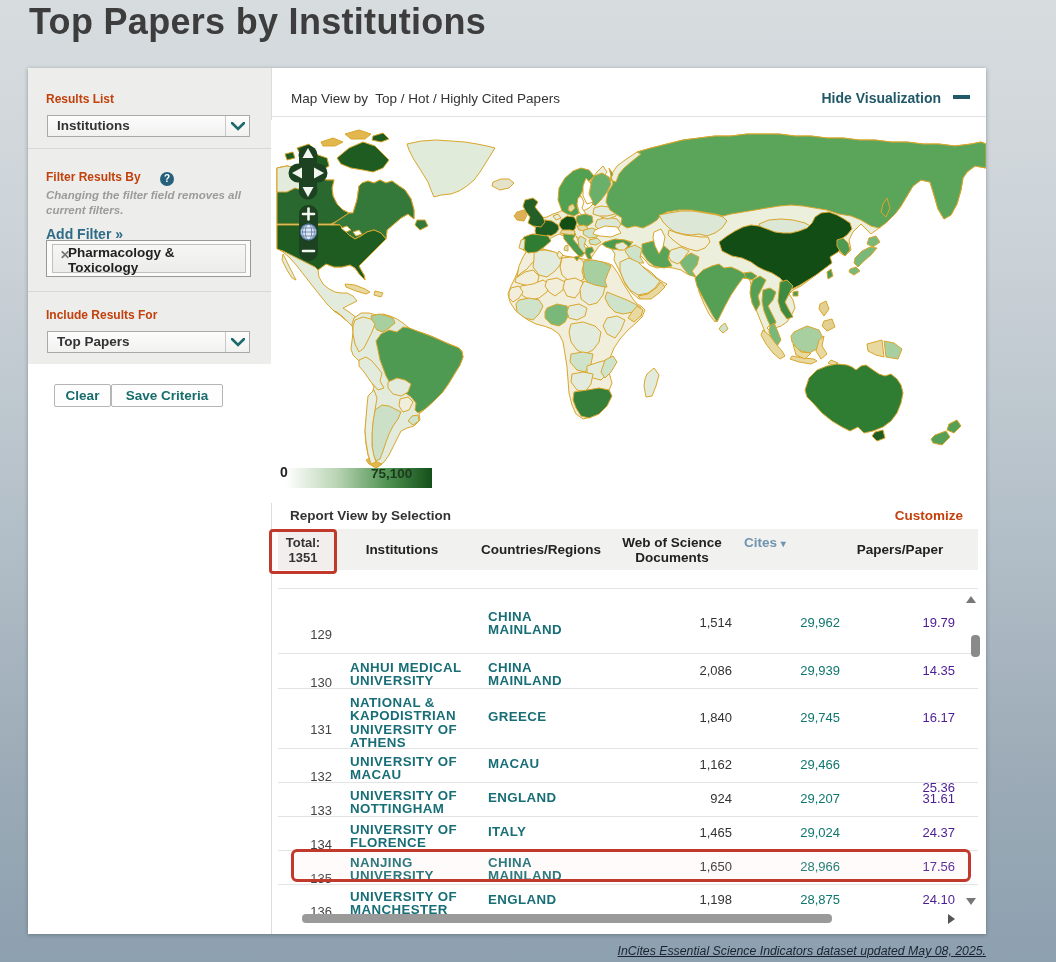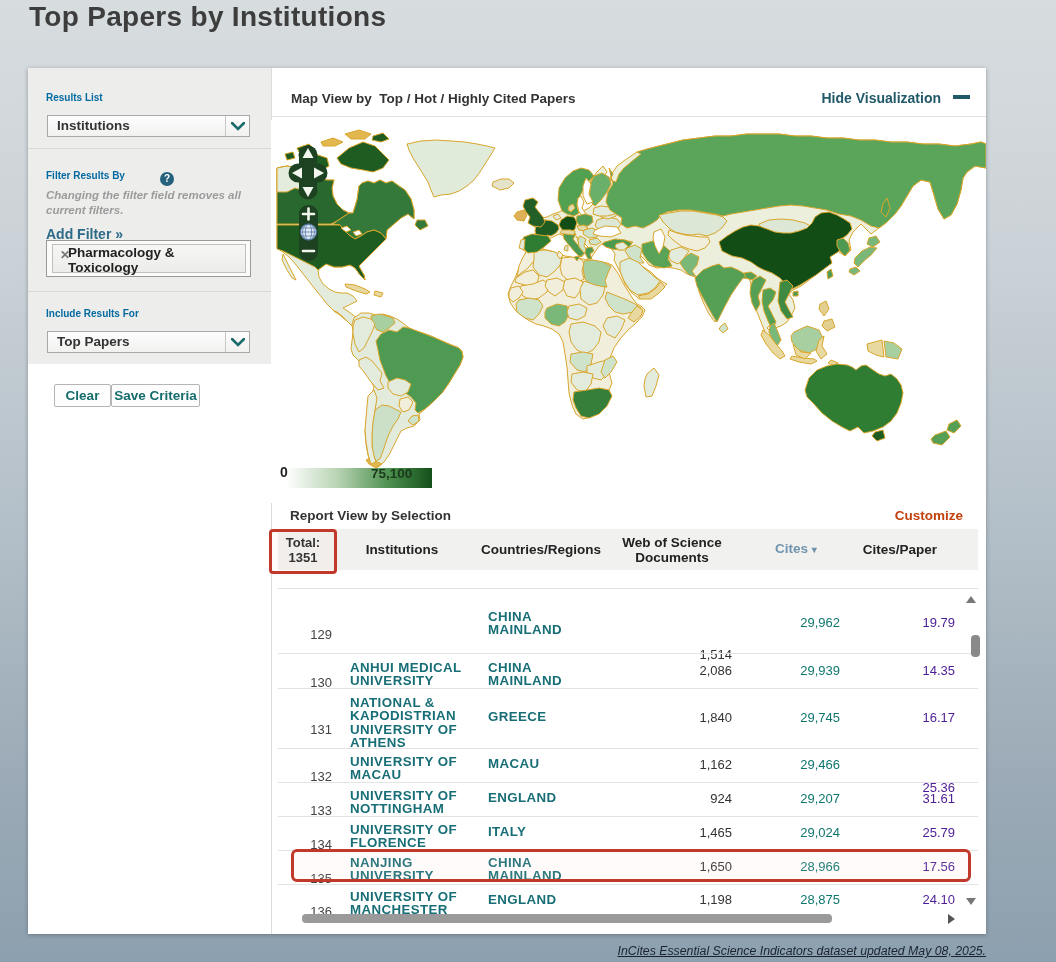--- a/index.html
+++ b/index.html
@@ -1,44 +1,44 @@
 <!DOCTYPE html>
 <html><head><meta charset="utf-8">
 <style>
 * { margin:0; padding:0; box-sizing:border-box; }
 html,body { width:1056px; height:962px; overflow:hidden; }
 body {
   font-family:"Liberation Sans",sans-serif;
   background: linear-gradient(180deg,#d7dcdf 0%,#ccd3d8 25%,#b3bfc8 55%,#9cabb7 80%,#8da0af 100%);
   position:relative;
 }
-.title { position:absolute; left:29px; top:1px; font-size:28px; font-weight:bold; color:#3d3d3d; letter-spacing:0.3px; }
+.title { position:absolute; left:29px; top:1px; font-size:36px; font-weight:bold; color:#3d3d3d; letter-spacing:0.3px; }
 .panel { position:absolute; left:28px; top:68px; width:958px; height:866px; background:#fff;
   box-shadow:0 1px 4px rgba(60,70,80,.45); }
 .sidebar { position:absolute; left:0; top:0; width:243px; height:296px; background:#ededec; }
 .sideborder { position:absolute; left:243px; top:0; width:1px; height:866px; background:#dcdcdc; }
-.slabel { position:absolute; font-size:10px; font-weight:bold; color:#0369a1; }
+.slabel { position:absolute; font-size:12px; font-weight:bold; color:#c2410c; }
 .dd { position:absolute; left:19px; width:203px; height:22px; background:linear-gradient(#fdfdfd,#f1f1f0);
   border:1px solid #a9a9a9; font-size:13.5px; font-weight:bold; color:#333; line-height:20px; padding-left:9px; }
 .dd .chev { position:absolute; right:0; top:0; width:24px; height:20px; border-left:1px solid #c8c8c8; }
 .dd .chev svg { position:absolute; left:5px; top:6px; }
 .shr { position:absolute; left:0; width:243px; height:1px; background:#d8d8d8; }
 .ital { position:absolute; left:18px; font-size:11.5px; font-style:italic; font-weight:bold; color:#9b9b9b; line-height:15px; }
 .addf { position:absolute; left:18px; font-size:14px; font-weight:bold; color:#2d6b88; }
 .qmark { position:absolute; width:14px; height:14px; border-radius:7px; background:#25607d; color:#fff;
   font-size:10px; font-weight:bold; text-align:center; line-height:14px; }
 .filterbox { position:absolute; left:18px; width:205px; height:37px; background:#fbfbfa; border:1px solid #999; }
 .filterinner { position:absolute; left:5px; top:3px; width:194px; height:29px; background:linear-gradient(#f6f6f5,#ececea); border:1px solid #c0c0c0;
   font-size:13.5px; font-weight:bold; color:#222; line-height:14.5px; padding:1px 0 0 15px; }
 .filterinner .x { position:absolute; left:4px; top:2px; color:#777; font-size:12px; font-weight:bold; }
 .filterbox .x { position:absolute; left:7px; top:3px; color:#777; font-size:12px; font-weight:bold; }
 .btn { position:absolute; height:23px; background:#fdfdfd; border:1px solid #b5b5b5; border-radius:2px;
   font-size:13.5px; font-weight:bold; color:#176c6c; text-align:center; }
 .maphead { position:absolute; left:244px; top:0; width:714px; height:49px; background:#fff; border-bottom:1px solid #e2e2e2; }
-.maphead .t { position:absolute; left:19px; top:23px; font-size:13.5px; font-weight:bold; color:#333; }
+.maphead .t { position:absolute; left:19px; top:23px; font-size:13.5px; font-weight:normal; color:#333; }
 .hideviz { position:absolute; right:45px; top:22px; font-size:14px; font-weight:bold; color:#215968; }
 .hideviz .dash { position:absolute; right:-29px; top:5px; width:17px; height:4px; background:#215968; }
 #map { position:absolute; left:243px; top:52px; }
 .reportbar { position:absolute; left:244px; top:435px; width:714px; height:30px; background:#fff; }
 .reportbar .t { position:absolute; left:18px; top:5px; font-size:13.5px; font-weight:bold; color:#333; }
 .reportbar .c { position:absolute; right:23px; top:5px; font-size:13.5px; font-weight:bold; color:#c2410c; }
 .thead { position:absolute; left:250px; top:461px; width:700px; height:41px; background:#f1f1f0; }
 .th { position:absolute; top:0; height:41px; font-size:13.5px; font-weight:bold; color:#222; text-align:center; }
 .totalbox { position:absolute; left:241px; top:461px; width:68px; height:45px; border:3px solid #c0392b; border-radius:4px; background:rgba(245,215,210,0.10);
   font-size:13px; font-weight:bold; color:#333; text-align:center; padding-top:4px; line-height:14.5px; z-index:5; }
@@ -86,21 +86,21 @@
   <div class="slabel" style="left:18px; top:240px;">Include Results For</div>
   <div class="dd" style="top:263px;">Top Papers
     <span class="chev">
         <svg width="14" height="9">
           <path d="M1 1 L7 7 L13 1" stroke="#1b6b6b" stroke-width="2.6" fill="none" stroke-linecap="round"></path>
         </svg>
       </span>
   </div>
 
   <div class="btn" style="left:26px; top:316px; width:57px; line-height:21px;">Clear</div>
-  <div class="btn" style="left:83px; top:316px; width:89px; line-height:21px;">Save Criteria</div>
+  <div class="btn" style="left:83px; top:316px; width:112px; line-height:21px;">Save Criteria</div>
 
   <div class="maphead">
     <div class="t">Map View by&nbsp; Top / Hot / Highly Cited Papers</div>
     <div class="hideviz">Hide Visualization<span class="dash"></span></div>
   </div>
   <svg id="map" width="715" height="383" viewBox="0 0 715 383" xmlns="http://www.w3.org/2000/svg">
 <rect width="715" height="383" fill="#ffffff"></rect>
 <polygon points="6,48 16,46 26,48 31,56 44,58 56,60 63,60 61,68 62,76 66,84 72,90 78,93 82,93 86,80 88,66 91,63 97,61 103,63 109,60 115,63 121,61 128,66 134,70 140,79 143,90 143,99 137,94 130,98 123,104 116,110 115,119 108,126 101,133 94,140 88,146 90,150 93,155 94,160 89,155 84,148 79,145 71,147 63,147 55,144 47,150 48,157 52,164 58,169 64,172 70,173 76,173 82,176 86,181 78,185 72,188 78,192 86,198 94,205 101,211 107,217 112,223 114,229 108,227 100,221 92,215 84,209 76,201 69,195 63,191 56,184 48,174 40,164 33,155 26,146 19,138 12,132 6,128" fill="#e3ecdc" stroke="#d9a62c" stroke-width="1" stroke-linejoin="round"></polygon>
 <polygon points="83,198 90,193 98,193 105,195 112,194 119,196 126,199 132,203 138,208 145,211 152,213 160,216 169,220 178,224 186,227 191,231 192,237 189,245 184,253 178,263 171,273 163,281 154,289 148,294 149,300 143,306 136,308 130,311 126,319 122,327 118,335 113,342 107,347 100,343 97,335 95,324 94,312 95,300 97,288 100,277 103,267 99,259 93,249 88,241 82,235 80,229 81,221 82,212 81,204" fill="#e3ecdc" stroke="#d9a62c" stroke-width="1" stroke-linejoin="round"></polygon>
 <polygon points="256,130 264,129 272,129 280,131 288,134 294,136 300,137 306,138 312,139 318,140 324,141 330,142 336,143 341,145 344,149 348,155 352,163 357,171 362,179 366,184 370,186 374,190 371,197 365,203 357,210 349,219 343,228 339,238 337,247 339,256 341,263 337,273 332,283 327,291 320,297 312,299 305,294 301,285 298,273 297,260 296,247 294,234 292,222 288,214 281,209 273,206 265,204 257,200 250,195 244,190 239,182 237,174 240,166 244,158 248,148 252,138" fill="#f1efdc" stroke="#d9a62c" stroke-width="1" stroke-linejoin="round"></polygon>
@@ -273,29 +273,29 @@
 </svg>
 
   <div class="reportbar">
     <div class="t">Report View by Selection</div>
     <div class="c">Customize</div>
   </div>
   <div class="thead">
     <div class="th" style="left:54px; width:140px; line-height:41px;">Institutions</div>
     <div class="th" style="left:329px; width:130px; padding-top:6px; line-height:15px;">Web of Science Documents</div>
     <div class="th" style="left:193px; width:140px; line-height:41px;">Countries/Regions</div>
-    <div class="th" style="left:478px; width:80px; line-height:39px; color:#7195ae;">Cites <span style="font-size:10px;">▾</span></div>
-    <div class="th" style="left:562px; width:120px; line-height:41px;">Cites/Paper</div>
+    <div class="th" style="left:447px; width:80px; line-height:27px; color:#7195ae;">Cites <span style="font-size:10px;">▾</span></div>
+    <div class="th" style="left:562px; width:120px; line-height:41px;">Papers/Paper</div>
   </div>
   <div class="totalbox">Total:<br>1351</div>
 
   <div class="rsep" style="top:520px;"></div>
 <div class="c-rank" style="top:547px;">129</div>
 <div class="c-ctry" style="top:542px;">CHINA<br>MAINLAND</div>
-<div class="c-wos" style="top:547px;margin-top:32px;">1,514</div>
+<div class="c-wos" style="top:547px;">1,514</div>
 <div class="c-cit" style="top:547px;">29,962</div>
 <div class="c-cpp" style="top:547px;">19.79</div>
 <div class="rsep" style="top:585px;"></div>
 <div class="c-rank" style="top:595px;">130</div>
 <div class="c-inst" style="top:593px;">ANHUI MEDICAL<br>UNIVERSITY</div>
 <div class="c-ctry" style="top:593px;">CHINA<br>MAINLAND</div>
 <div class="c-wos" style="top:595px;">2,086</div>
 <div class="c-cit" style="top:595px;">29,939</div>
 <div class="c-cpp" style="top:595px;">14.35</div>
 <div class="rsep" style="top:620px;"></div>
@@ -318,21 +318,21 @@
 <div class="c-ctry" style="top:723px;">ENGLAND</div>
 <div class="c-wos" style="top:723px;">924</div>
 <div class="c-cit" style="top:723px;">29,207</div>
 <div class="c-cpp" style="top:723px;">31.61</div>
 <div class="rsep" style="top:748px;"></div>
 <div class="c-rank" style="top:757px;">134</div>
 <div class="c-inst" style="top:755px;">UNIVERSITY OF<br>FLORENCE</div>
 <div class="c-ctry" style="top:757px;">ITALY</div>
 <div class="c-wos" style="top:757px;">1,465</div>
 <div class="c-cit" style="top:757px;">29,024</div>
-<div class="c-cpp" style="top:757px;">25.79</div>
+<div class="c-cpp" style="top:757px;">24.37</div>
 <div class="rsep" style="top:782px;"></div>
 <div class="c-rank" style="top:791px;">135</div>
 <div class="c-inst" style="top:788px;">NANJING<br>UNIVERSITY</div>
 <div class="c-ctry" style="top:788px;">CHINA<br>MAINLAND</div>
 <div class="c-wos" style="top:791px;">1,650</div>
 <div class="c-cit" style="top:791px;">28,966</div>
 <div class="c-cpp" style="top:791px;">17.56</div>
 <div class="rsep" style="top:816px;"></div>
 <div class="c-rank" style="top:824px;">136</div>
 <div class="c-inst" style="top:822px;">UNIVERSITY OF<br>MANCHESTER</div>

